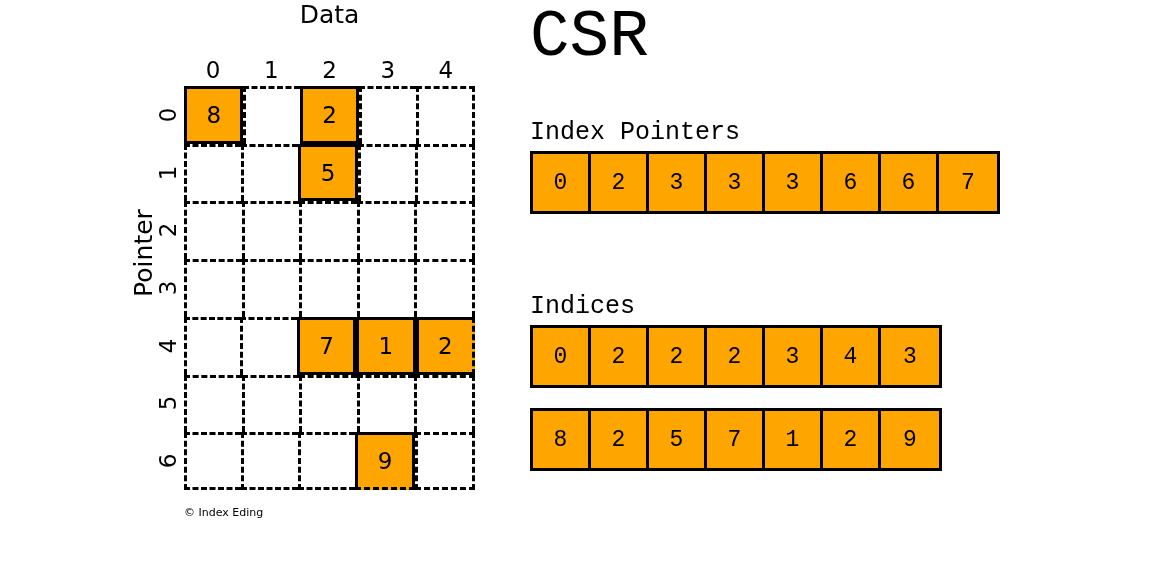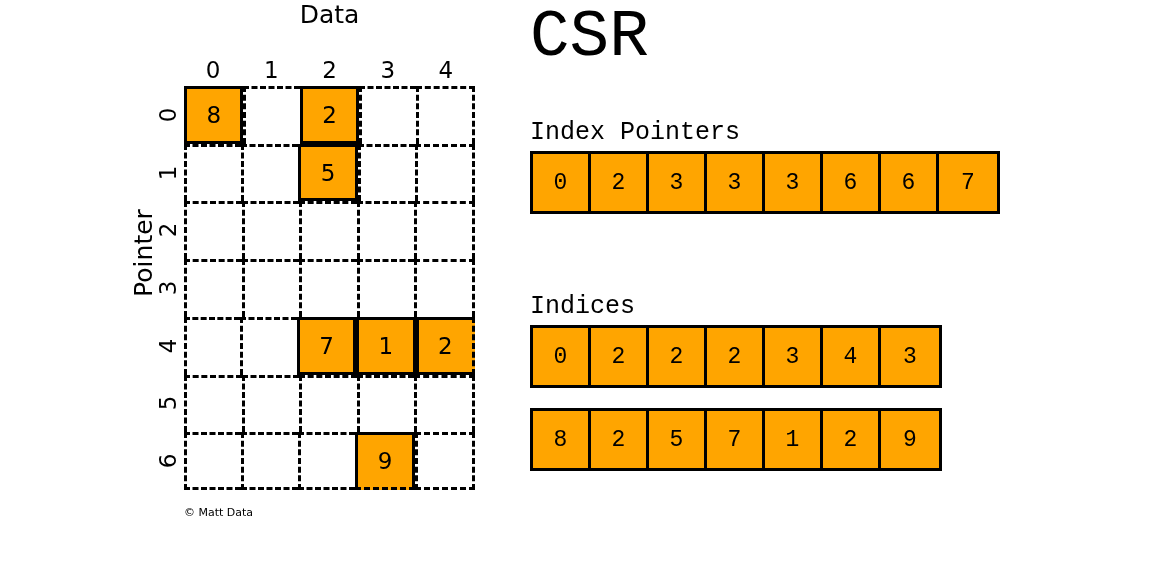--- a/index.html
+++ b/index.html
@@ -265,21 +265,21 @@
       </div>
       <div class="grid-row">
         <div class="cell"></div>
         <div class="cell"></div>
         <div class="cell"></div>
         <div class="cell filled">9</div>
         <div class="cell"></div>
       </div>
     </div>
 
-  <div id="copyright">© Matt Data</div>
+  <div id="copyright">© Index Eding</div>
 </div>
 
 <div id="csr-panel">
 
   <div id="csr-title">CSR</div>
 
   <div class="array-block" id="index-pointers-block">
     <div class="array-label">Index Pointers</div>
     <div class="array-row" id="index-pointers-row">
         <div class="acell">0</div>

